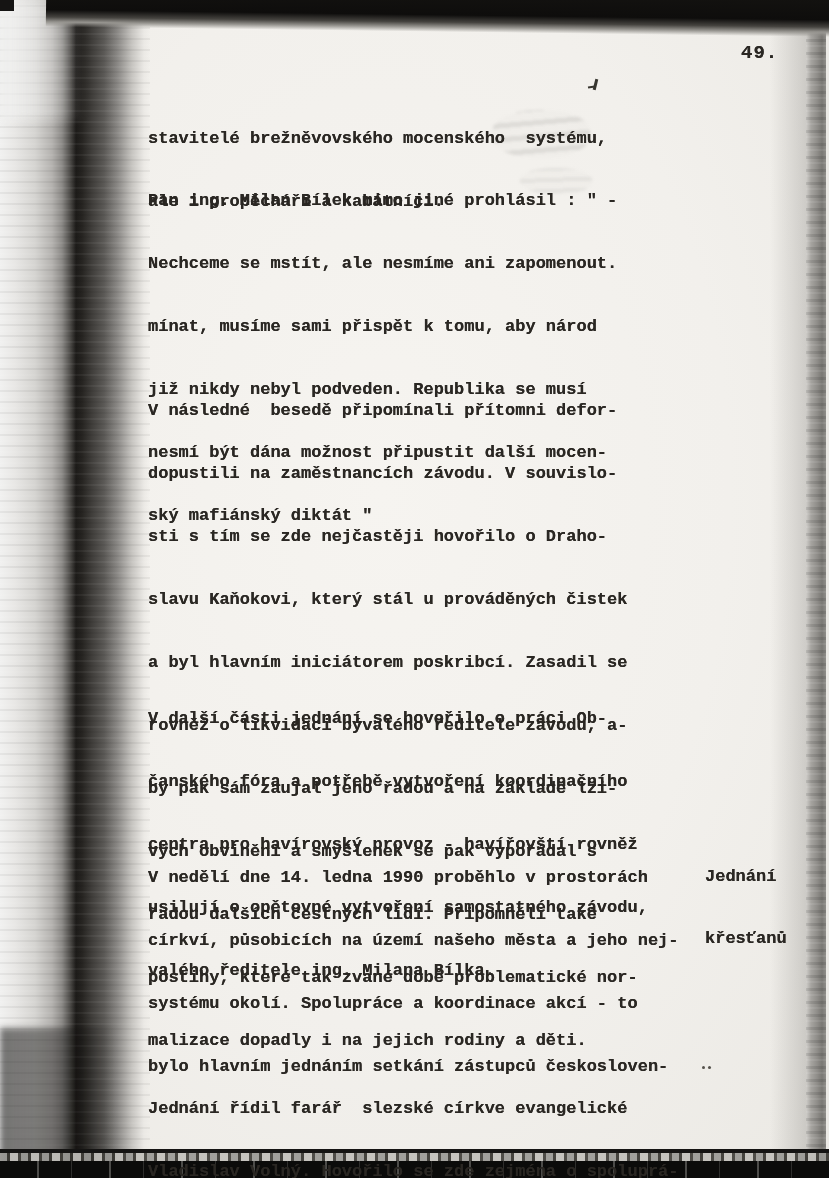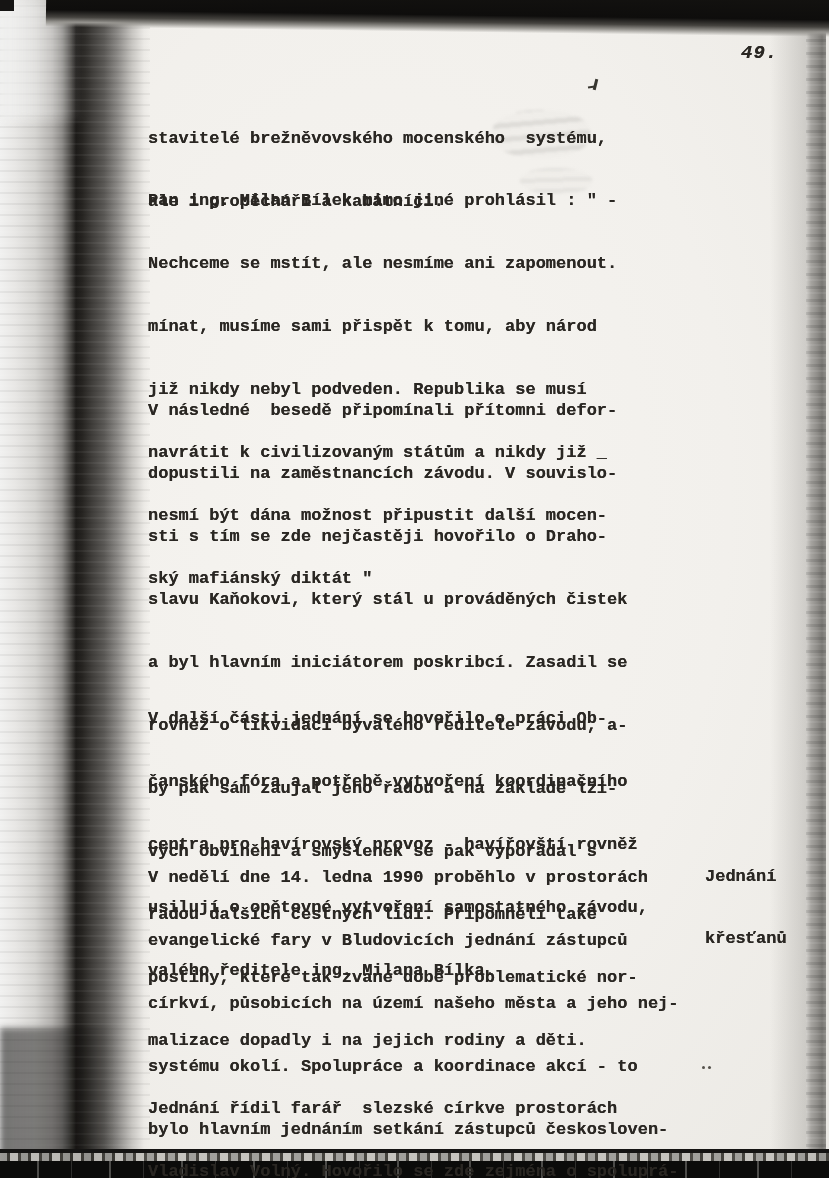--- a/index.html
+++ b/index.html
@@ -48,21 +48,21 @@
     transform:rotate(14deg);z-index:4;}
   .tick1b{position:absolute;left:588px;top:86px;width:7px;height:2px;background:#37352f;
     transform:rotate(-8deg);z-index:4;}
   .dots{position:absolute;left:702px;top:1066px;width:3px;height:3px;border-radius:50%;
     background:#55524c;box-shadow:6px 0 0 #55524c;z-index:4;}
   
   .txt{color:#2a2723;font-weight:bold;font-size:17px;
        text-shadow:0 0 .5px rgba(35,32,27,.85);z-index:8;position:absolute;}
   .para{left:148px;white-space:pre;}
   .para .line{line-height:25px;height:25px;}
-  .page-number{left:741px;top:42px;font-size:19px;letter-spacing:1px;font-style:italic;}
+  .page-number{left:741px;top:42px;font-size:19px;letter-spacing:1px;}
   .margin-note{left:687px;top:827px;white-space:pre;}
   .margin-note .line{line-height:24px;height:24px;margin-left:18px;}
   #p1{top:88px;} #p2{top:150px;} #p3{top:360px;}
   #p4{top:668px;} #p5{top:827px;} #p6{top:1058px;}
 </style>
 </head>
 <body>
 
 <div id="scan">
 
@@ -90,21 +90,20 @@
   <div id="p1" class="txt para">
     <div class="line">stavitelé brežněvovského mocenského  systému,</div>
     <div class="line">ale i propěcháři a kabátníci.</div>
   </div>
 
   <div id="p2" class="txt para">
     <div class="line">Pan ing. Milan Bílek mimo jiné prohlásil : " -</div>
     <div class="line">Nechceme se mstít, ale nesmíme ani zapomenout.</div>
     <div class="line">mínat, musíme sami přispět k tomu, aby národ</div>
     <div class="line">již nikdy nebyl podveden. Republika se musí</div>
-    <div class="line">navrátit k civilizovaným státům a nikdy již _</div>
     <div class="line">nesmí být dána možnost připustit další mocen-</div>
     <div class="line">ský mafiánský diktát "</div>
   </div>
 
   <div id="p3" class="txt para">
     <div class="line">V následné  besedě připomínali přítomni defor-</div>
     <div class="line">dopustili na zaměstnancích závodu. V souvislo-</div>
     <div class="line">sti s tím se zde nejčastěji hovořilo o Draho-</div>
     <div class="line">slavu Kaňokovi, který stál u prováděných čistek</div>
     <div class="line">a byl hlavním iniciátorem poskribcí. Zasadil se</div>
@@ -119,32 +118,31 @@
   <div id="p4" class="txt para">
     <div class="line">V další části jednání se hovořilo o práci Ob-</div>
     <div class="line">čanského fóra a potřebě vytvoření koordinačního</div>
     <div class="line">centra pro havírovský provoz - havířovští rovněž</div>
     <div class="line">usilují o opětovné vytvoření samostatného závodu,</div>
     <div class="line">valého ředitele ing. Milana Bílka.</div>
   </div>
 
   <div id="p5" class="txt para">
     <div class="line">V nedělí dne 14. ledna 1990 proběhlo v prostorách</div>
-    <div class="line">evangelické fary v Bludovicích jednání zástupců</div>
     <div class="line">církví, působicích na území našeho města a jeho nej-</div>
     <div class="line">systému okolí. Spolupráce a koordinace akcí - to</div>
     <div class="line">bylo hlavním jednáním setkání zástupců českosloven-</div>
     
     
     
     
   </div>
 
   <div id="p6" class="txt para">
-    <div class="line">Jednání řídil farář  slezské církve prostorách</div>
+    <div class="line">Jednání řídil farář  slezské církve evangelické</div>
     <div class="line">Vladislav Volný. Hovořilo se zde zejména o spoluprá-</div>
     
   </div>
 
   <div class="txt margin-note">
     <div class="line">Jednání</div>
     <div class="line">křesťanů</div>
   </div>
 
 </div>

